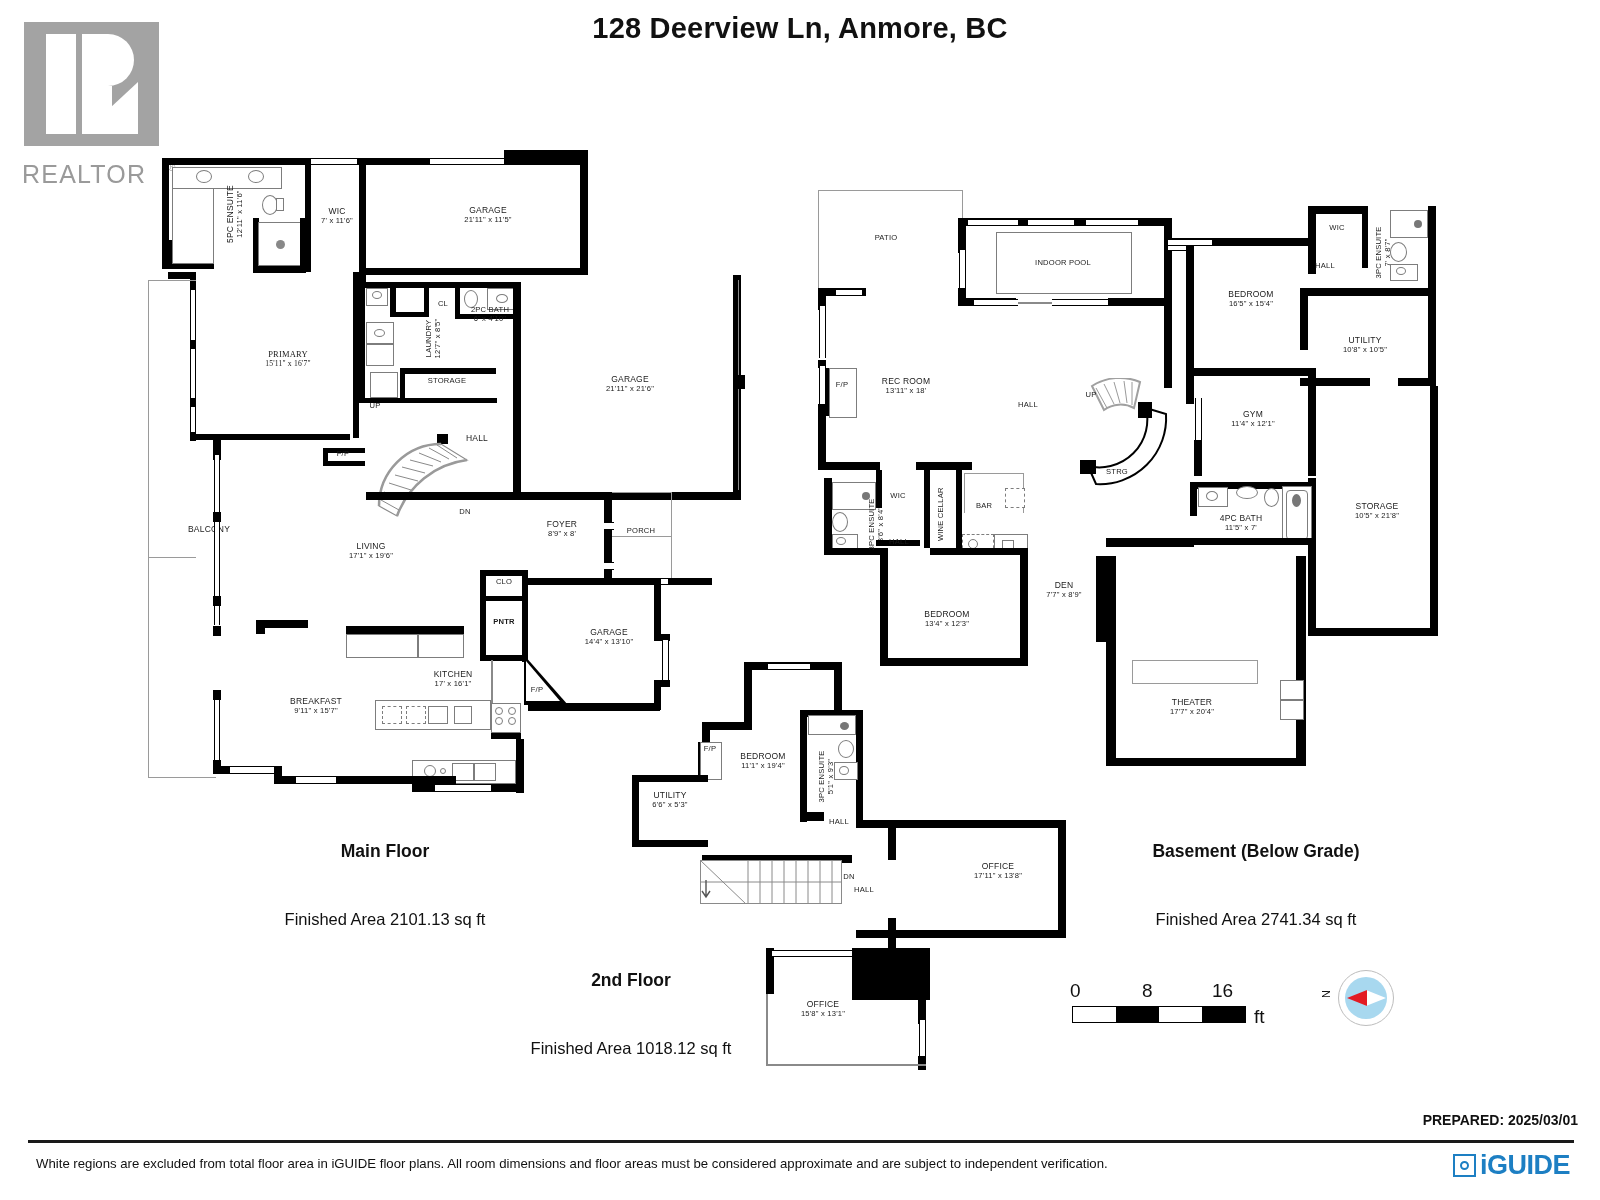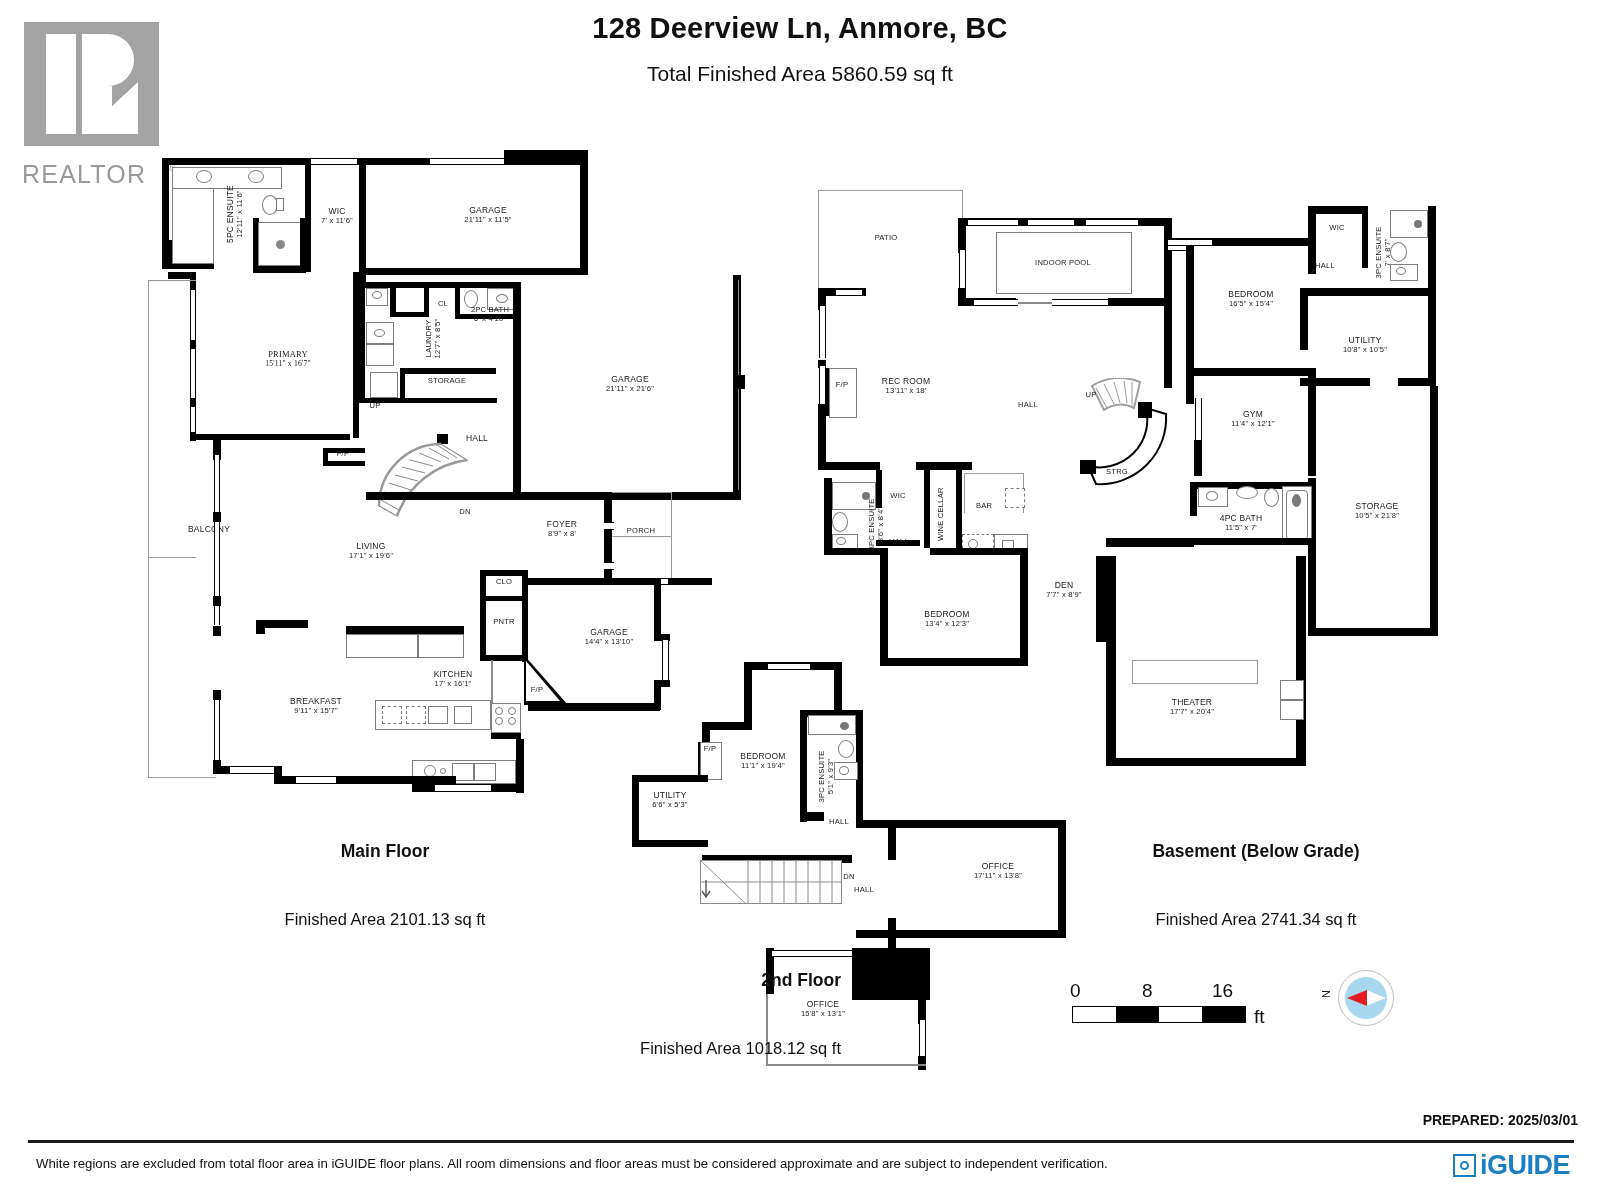--- a/index.html
+++ b/index.html
@@ -90,21 +90,20 @@
   .iguide .mark { width:23px; height:23px; border:2.5px solid #1d7fc3; display:flex; align-items:center; justify-content:center; }
   .iguide .mark i { display:block; width:9px; height:9px; border:2px solid #1d7fc3; border-radius:50%; }
   .iguide .txt { font-size:27px; font-weight:bold; color:#1d7fc3; letter-spacing:-.5px; line-height:1; }
 </style>
 </head>
 <body>
 
 <div id="stage">
 
   <div class="title">128 Deerview Ln, Anmore, BC</div>
-  <div class="subtitle">Total Finished Area 5860.59 sq ft</div>
 
   <div class="realtor-logo">
     <div class="box"></div>
     <div class="stem"></div>
     <div class="bowl"></div>
     <div class="bowl2"></div>
     <div class="leg"></div>
   </div>
   <div class="realtor-word">REALTOR</div>
   <div class="realtor-reg">®</div>
@@ -273,21 +272,21 @@
     <div class="win" style="left:640px;top:578px;width:28px;height:7px;"></div>
 
     <div class="wall" style="left:480px;top:570px;width:48px;height:6px;"></div>
     <div class="wall" style="left:480px;top:570px;width:6px;height:90px;"></div>
     <div class="wall" style="left:480px;top:596px;width:48px;height:5px;"></div>
     <div class="wall" style="left:522px;top:570px;width:6px;height:92px;"></div>
     <div class="wall" style="left:480px;top:655px;width:48px;height:6px;"></div>
     <div class="lbl sm" style="left:483px;top:578px;width:42px;">
       <span>CLO</span>
     </div>
-    <div class="lbl sm" style="left:483px;top:618px;width:42px;">
+    <div class="lbl sm" style="left:483px;top:618px;width:42px;font-weight:bold;">
       <span>PNTR</span>
     </div>
 
     <div class="wall" style="left:528px;top:578px;width:132px;height:7px;"></div>
     <div class="wall" style="left:654px;top:578px;width:7px;height:62px;"></div>
     <div class="wall" style="left:654px;top:634px;width:16px;height:7px;"></div>
     <div class="winv" style="left:662px;top:640px;width:7px;height:42px;"></div>
     <div class="wall" style="left:654px;top:680px;width:16px;height:7px;"></div>
     <div class="wall" style="left:654px;top:680px;width:7px;height:30px;"></div>
     <div class="wall" style="left:528px;top:703px;width:132px;height:8px;"></div>
@@ -626,21 +625,21 @@
     <div class="thinwall" style="left:766px;top:1064px;width:160px;height:1.5px;background:#8a8a8a;"></div>
     <div class="lbl" style="left:776px;top:1000px;width:94px;">
       <span>OFFICE</span><span class="dim">15'8" x 13'1"</span>
     </div>
   </div>
 
   <div class="caption" style="left:175px;top:840px;">
     <div class="t">Main Floor</div>
     <div class="s">Finished Area 2101.13 sq ft</div>
   </div>
-  <div class="caption" style="left:421px;top:969px;text-align:right;">
+  <div class="caption" style="left:421px;top:969px;">
     <div class="t">2nd Floor</div>
     <div class="s">Finished Area 1018.12 sq ft</div>
   </div>
   <div class="caption" style="left:1046px;top:840px;">
     <div class="t">Basement (Below Grade)</div>
     <div class="s">Finished Area 2741.34 sq ft</div>
   </div>
 
   <div class="scale-nums">
     <span style="left:10px;">0</span>

